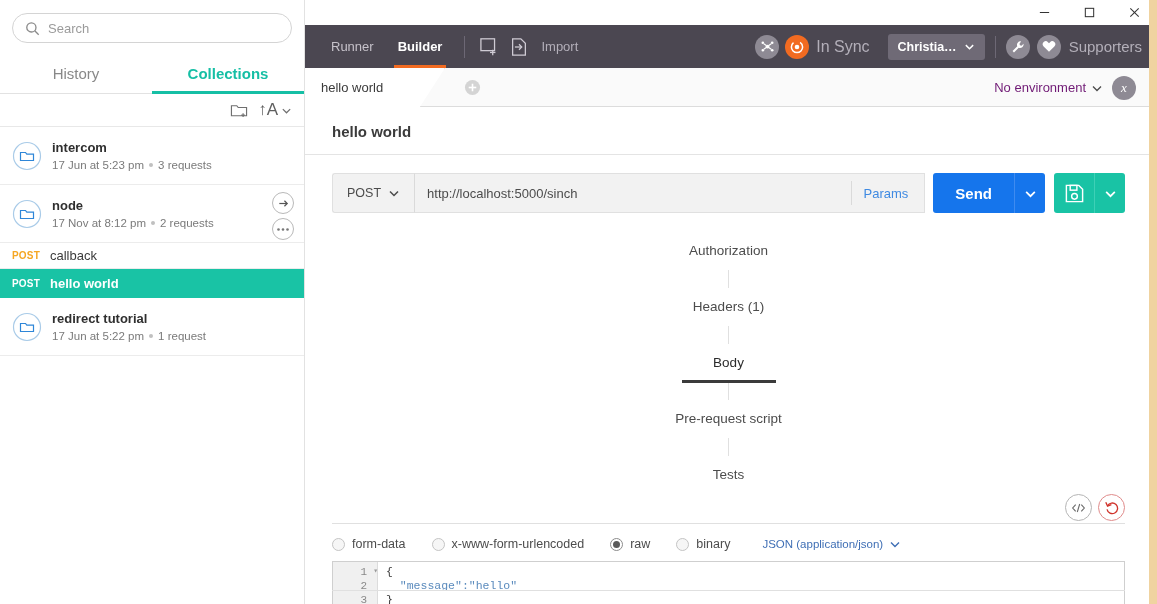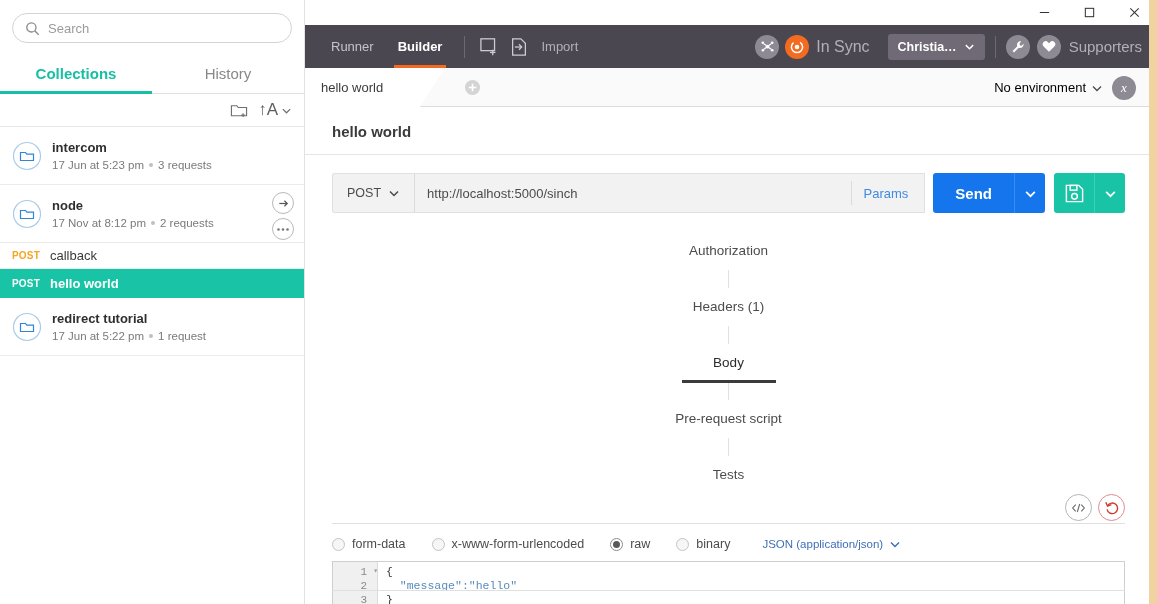--- a/index.html
+++ b/index.html
@@ -149,21 +149,21 @@
     clip-path: polygon(0 0, 100% 0, 82% 100%, 0 100%);
   }
   .add-tab {
     position: absolute; left: 159px; top: 11px; width: 17px; height: 17px;
     cursor: pointer;
   }
   .env-area {
     position: absolute; right: 14px; top: 0; height: 39px;
     display: flex; align-items: center; gap: 9px;
   }
-  .env-label { font-size: 13px; color: #000000; cursor: pointer; }
+  .env-label { font-size: 13px; color: #701a75; cursor: pointer; }
   .env-eye {
     width: 24px; height: 24px; border-radius: 50%; background: #8e8a94;
     display: flex; align-items: center; justify-content: center;
     color: #fff; font-size: 13px; font-style: italic; cursor: pointer;
     font-family: "Liberation Serif", serif;
   }
 
   
   .main {
     position: absolute; left: 305px; top: 107px; width: 845px; height: 497px;
@@ -309,22 +309,22 @@
         <svg width="15" height="15" viewBox="0 0 16 16" fill="none" stroke="#8a8a8a" stroke-width="1.4">
           <circle cx="6.8" cy="6.8" r="4.9"></circle>
             <line x1="10.4" y1="10.4" x2="14.6" y2="14.6"></line>
         </svg>
       </span>
       <input class="search-input" type="text" placeholder="Search" style="">
     </div>
   </div>
 
   <div class="tabs-row">
+    <div class="tab-half">History</div>
     <div class="tab-half active">Collections</div>
-    <div class="tab-half">History</div>
   </div>
 
   <div class="side-toolbar">
     <span class="tb-ic">
       <svg width="18" height="16" viewBox="0 0 20 18" fill="none" stroke="#6f6f6f" stroke-width="1.3">
         <path d="M1.5 4.2h6l1.6 2h9.4v9.3H1.5z"></path>
         <line x1="14.6" y1="12.6" x2="14.6" y2="17"></line>
           <line x1="12.4" y1="14.8" x2="16.8" y2="14.8"></line>
       </svg>
     </span>

